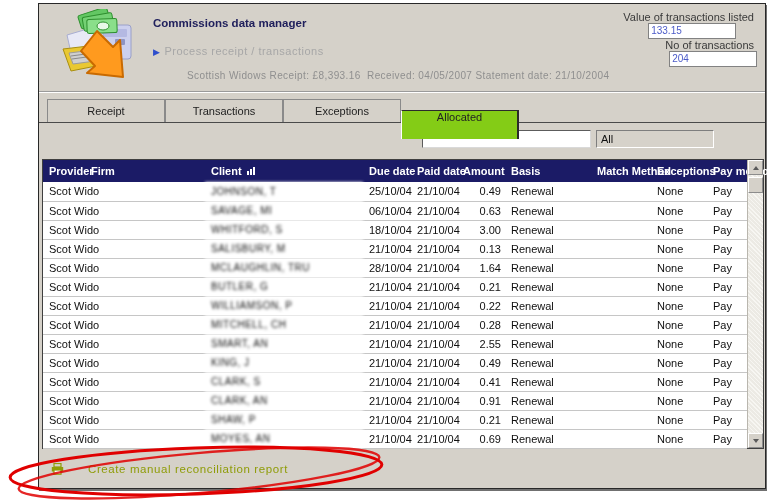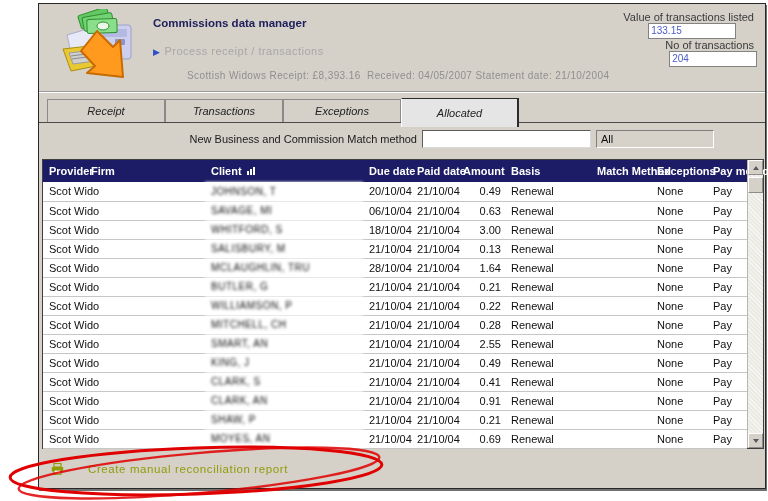--- a/index.html
+++ b/index.html
@@ -21,22 +21,22 @@
   .sum-box { width:88px; height:16px; background:#ffffff; border:1px solid #828282;
              font-size:10px; color:#4c5bc8; text-align:left; padding:1px 4px 0 2px; }
   .receipt-line { position:absolute; left:148px; top:66px; font-size:10px; color:#8f8f8f; white-space:pre; letter-spacing:.4px; }
   .hdr-sep { position:absolute; left:0; top:87px; width:100%; height:2px;
              border-top:1px solid #9a9a9a; border-bottom:1px solid #ffffff; }
 
   
   .tabstrip { position:absolute; left:8px; top:90px; height:28px; display:flex; z-index:3; }
   .tab { width:118px; height:23px; margin-top:5px; background:#d5d1c9; text-align:center;
          font-size:11px; color:#222; padding-top:5px; cursor:default;
-         border-top:1px solid #8a8a8a; border-left:1px solid #8a8a8a; border-right:1px solid #8a8a8a;font-style:italic; }
-  .tab.active { height:29px; margin-top:4px; padding-top:8px; background:#e5e5e5; position:relative; z-index:4;
+         border-top:1px solid #8a8a8a; border-left:1px solid #8a8a8a; border-right:1px solid #8a8a8a; }
+  .tab.active { height:29px; margin-top:16px; padding-top:0; background:#84cc16; position:relative; z-index:4;
                 border-top:1px solid #2b2b2b; border-right:2px solid #2b2b2b; border-left:1px solid #ffffff; }
   .panel-top { position:absolute; left:0; top:118px; width:100%; height:1px; background:#4a4a4a; z-index:2; }
 
   
   .filter-label { position:absolute; left:0; top:129px; width:378px; text-align:right; font-size:11px; color:#1a1a1a; }
   .filter-input { position:absolute; left:383px; top:126px; width:169px; height:18px; background:#fff;
                   border:1px solid #5c5c5c; border-right-color:#d9d9d9; border-bottom-color:#d9d9d9;
                   font-size:11px; padding:0 3px; font-family:"Liberation Sans",sans-serif; }
   .filter-all { position:absolute; left:557px; top:126px; width:118px; height:18px; background:#d6d2ca;
                 border:1px solid #7e7e7e; border-right-color:#ffffff; border-bottom-color:#ffffff;
@@ -123,21 +123,20 @@
     <div class="hdr-sep"></div>
 
     <div class="tabstrip">
       <div class="tab">Receipt</div>
       <div class="tab">Transactions</div>
       <div class="tab">Exceptions</div>
       <div class="tab active">Allocated</div>
     </div>
     <div class="panel-top"></div>
 
-    <div class="filter-label">New Business and Commission Match method</div>
     <input class="filter-input" type="text" value="" style="">
     <div class="filter-all">All</div>
 
     <div class="grid">
       <table class="data">
         <colgroup>
           <col style="width:42px">
             <col style="width:120px">
             <col style="width:158px">
           <col style="width:48px">
@@ -164,21 +163,21 @@
             <th>Match Method</th>
             <th>Exceptions</th>
             <th>Pay method</th>
           </tr>
         </thead>
         <tbody>
             <tr>
     <td>Scot Wido</td>
     <td></td>
     <td class="blurred">JOHNSON, T</td>
-    <td>20/10/04</td>
+    <td>25/10/04</td>
     <td>21/10/04</td>
     <td class="col-amount">0.49</td>
     <td>Renewal</td>
     <td></td>
     <td>None</td>
     <td>Pay</td>
   </tr>
             <tr>
     <td>Scot Wido</td>
     <td></td>

